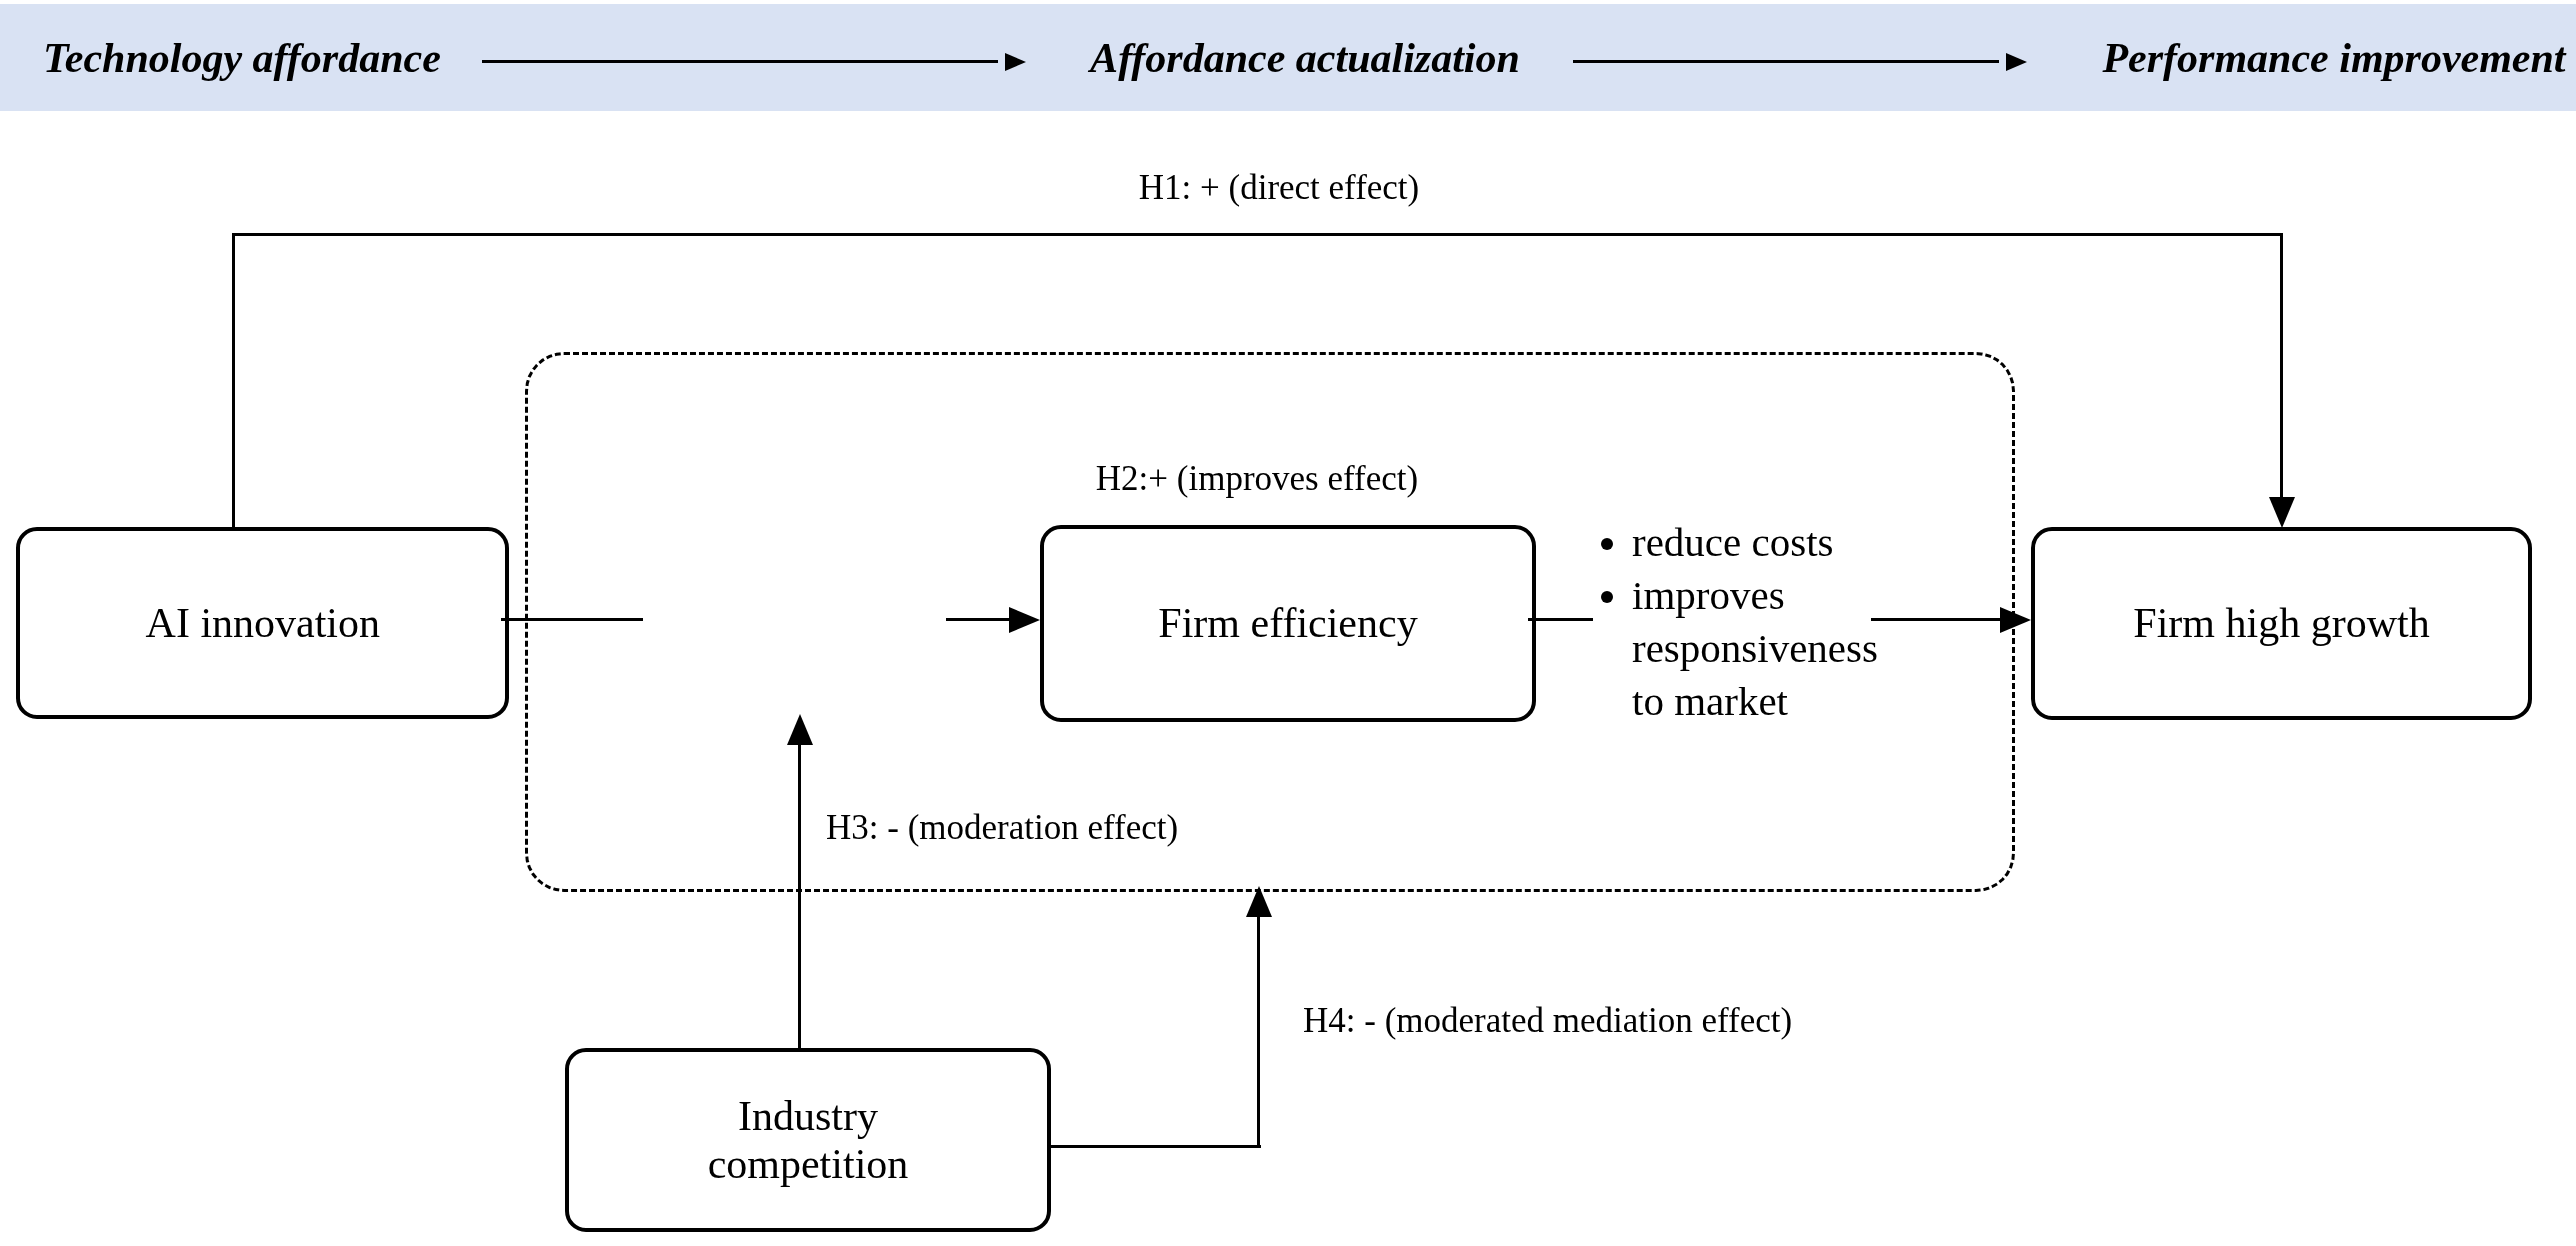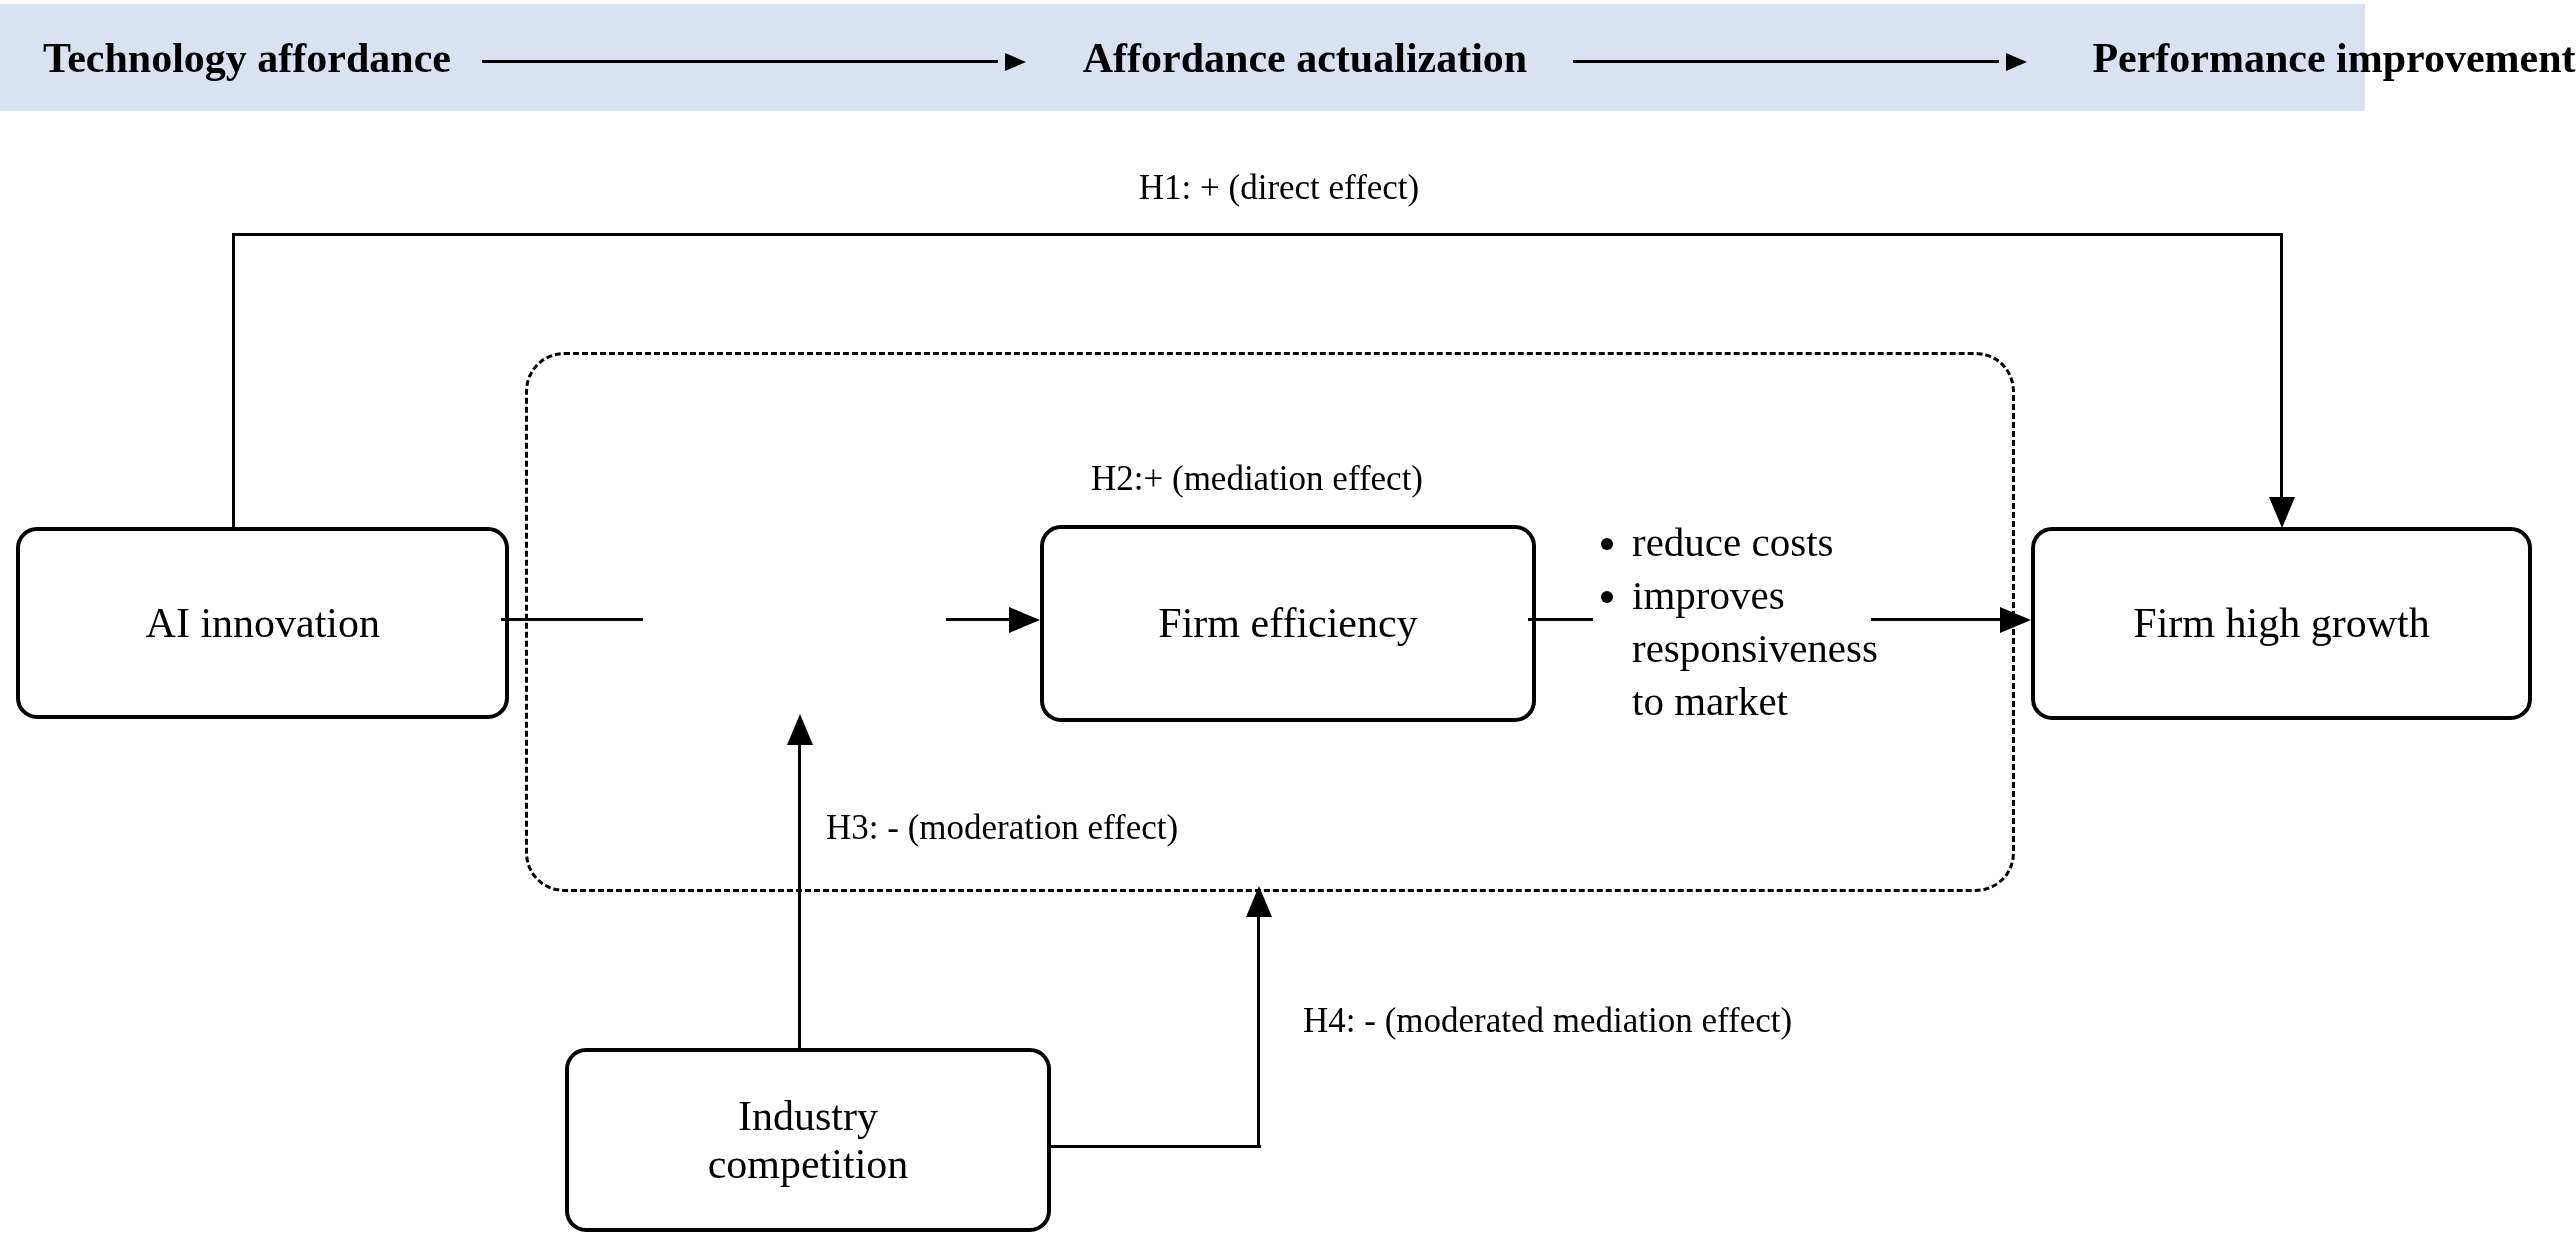--- a/index.html
+++ b/index.html
@@ -1,21 +1,21 @@
 <!DOCTYPE html>
 <html style="font-size:13px"><head>
 <meta charset="utf-8">
 <style>
   html,body{margin:0;padding:0;background:#ffffff;}
   #canvas{
     position:relative;width:2576px;height:1247px;background:#ffffff;overflow:hidden;
     font-family:"Liberation Serif","DejaVu Serif",serif;color:#000;
   }
   
-  .banner{position:absolute;left:0;top:4.1px;width:2365px;height:107px;background:#d9e2f3;}
+  .banner{position:absolute;left:0;top:4.1px;width:2576px;height:107px;background:#d9e2f3;font-style:italic;}
   .banner-label{position:absolute;top:0;height:107px;display:flex;align-items:center;
     font-weight:bold;font-size:42px;white-space:nowrap;}
   .banner-label.centered{transform:translateX(-50%);margin-left:20px;}
   
   .line{position:absolute;background:#000;}
   .ah{position:absolute;width:0;height:0;}
   .ah-right{border-top:13px solid transparent;border-bottom:13px solid transparent;border-left:31px solid #000;}
   .ah-right.sm{border-top-width:9px;border-bottom-width:9px;border-left-width:21px;}
   .ah-up{border-left:13px solid transparent;border-right:13px solid transparent;border-bottom:31px solid #000;}
   .ah-down{border-left:13px solid transparent;border-right:13px solid transparent;border-top:31px solid #000;}
@@ -62,21 +62,21 @@
   <div class="node" style="left:16.3px;top:527px;width:485px;height:184px;">
     <div class="inner">AI innovation</div>
   </div>
 
   <div class="line" style="left:501px;top:618px;width:142px;height:3.3px;"></div>
 
 
   <div class="line" style="left:946px;top:618px;width:65px;height:3.3px;"></div>
   <div class="ah ah-right" style="left:1009px;top:607px;"></div>
 
-  <div class="hlabel center-xy" style="left:1257px;top:479px;">H2:+ (mediation effect)</div>
+  <div class="hlabel center-xy" style="left:1257px;top:479px;">H2:+ (improves effect)</div>
 
   <div class="node" style="left:1040px;top:525px;width:488px;height:189px;">
     <div class="inner">Firm efficiency</div>
   </div>
 
   <div class="line" style="left:1528px;top:618px;width:65px;height:3.3px;"></div>
 
   <ul class="bullets outcomes" style="left:1593px;top:516px;">
     <li>reduce costs</li>
     <li>improves responsiveness to market</li>

